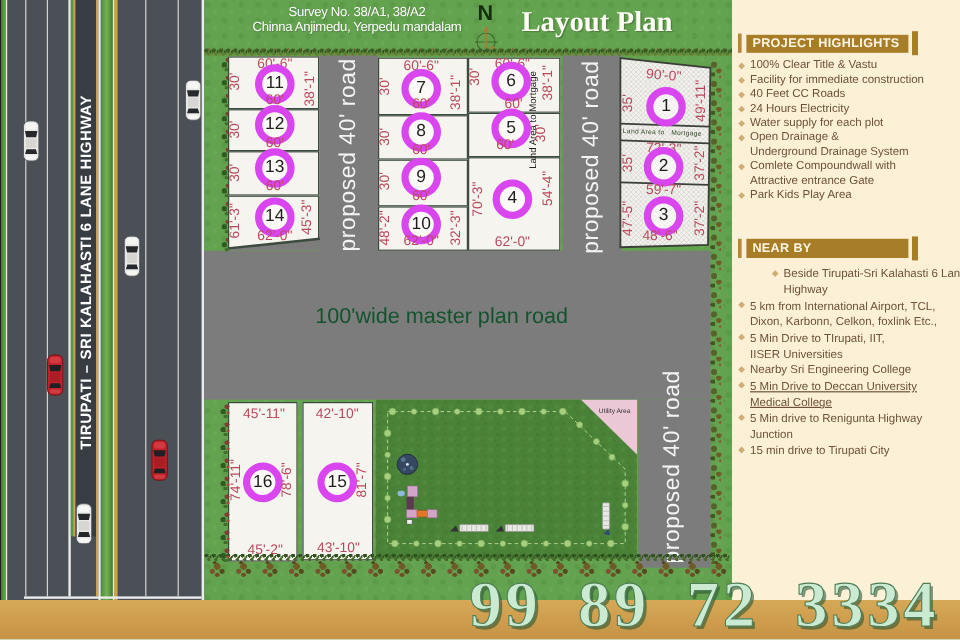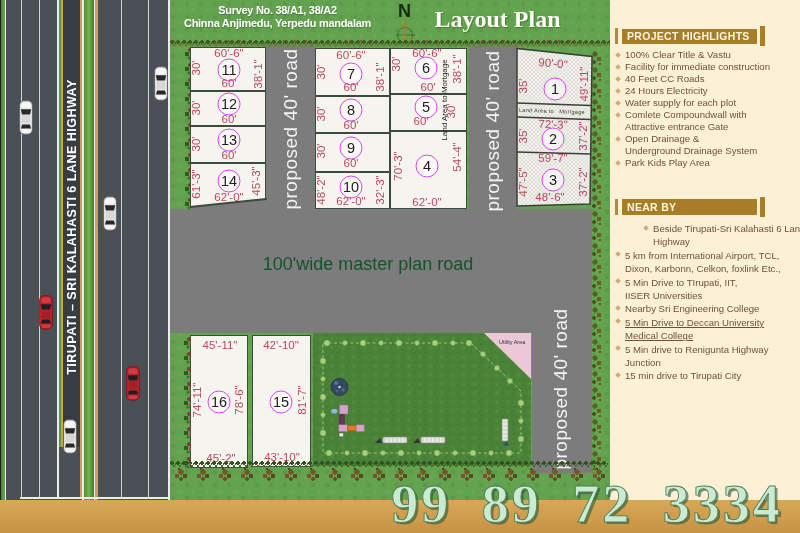--- a/index.html
+++ b/index.html
@@ -1,20 +1,20 @@
 <!DOCTYPE html>
 <html><head>
 <meta charset="utf-8">
 <style>
 html,body{margin:0;padding:0;}
 #page{position:relative;width:800px;height:533px;overflow:hidden;background:#fcf1d7;font-family:"Liberation Sans",sans-serif;}
 .abs{position:absolute;}
 .dim{position:absolute;color:#b8495c;font-size:11.5px;white-space:nowrap;transform:translate(-50%,-50%);line-height:1;}
 .dimv{position:absolute;color:#b8495c;font-size:11.5px;white-space:nowrap;transform:translate(-50%,-50%) rotate(-90deg);line-height:1;}
-.circ{position:absolute;width:21px;height:21px;border:1px solid #d946ef;border-radius:50%;background:rgba(255,255,255,.55);color:#1d1d1d;font-size:14.5px;text-align:center;line-height:20.5px;transform:translate(-50%,-50%);}
+.circ{position:absolute;width:21px;height:21px;border:6px solid #d946ef;border-radius:50%;background:rgba(255,255,255,.55);color:#1d1d1d;font-size:14.5px;text-align:center;line-height:20.5px;transform:translate(-50%,-50%);}
 .plot{position:absolute;background:#f6f4ee;border:1.5px solid #3d4a3e;box-sizing:border-box;}
 .roadtxt{position:absolute;color:#f3f3f3;white-space:nowrap;transform:translate(-50%,-50%) rotate(-90deg);letter-spacing:.5px;}
 .bul{position:absolute;color:#6f513a;font-size:9.6px;line-height:12px;white-space:nowrap;}
 .bul:before{content:"";position:absolute;left:-9px;top:3.5px;width:4px;height:4px;background:#d0ad72;transform:rotate(45deg);}
 .nb{line-height:13.4px;}
 </style>
 </head>
 <body>
 <div id="page">
 
@@ -105,21 +105,21 @@
 <rect x="0.6" y="0.8" width="12.8" height="33.4" rx="4.6" fill="#e9e9e7" stroke="#55595f" stroke-width="0.8"></rect>
 <rect x="2.4" y="2.6" width="9.2" height="5.2" rx="2" fill="#f6f6f4"></rect>
 <path d="M1.8 9.2 h10.4 l-1.1 5.2 h-8.2 Z" fill="#26282b"></path>
 <rect x="2.6" y="15.2" width="8.8" height="8" fill="#d8d6d2"></rect>
 <path d="M3.1 24.4 h7.8 l1.2 4 h-10.2 Z" fill="#26282b"></path>
 <rect x="2.6" y="29.6" width="8.8" height="3.4" rx="1.4" fill="#f6f6f4"></rect>
 </svg>
 
 <div class="abs" style="left:170px;top:0;width:440px;height:500px;background:#63a24e;background-image:radial-gradient(circle 2.5px at 3px 4px,#5d9a48 97%,transparent),radial-gradient(circle 2px at 9px 10px,#68a853 97%,transparent);background-size:14px 13px,14px 13px;"></div>
 
-<div class="abs" style="left:170px;top:4px;width:215px;color:#fff;font-size:11px;letter-spacing:-0.3px;font-weight:bold;text-align:center;line-height:13px;white-space:nowrap;text-shadow:0.5px 0.5px 1px rgba(0,0,0,.25);">Survey No. 38/A1, 38/A2<br>Chinna Anjimedu, Yerpedu mandalam</div>
+<div class="abs" style="left:170px;top:4px;width:215px;color:#fff;font-size:11px;letter-spacing:-0.3px;font-weight:normal;text-align:center;line-height:13px;white-space:nowrap;text-shadow:0.5px 0.5px 1px rgba(0,0,0,.25);padding-left:20px;">Survey No. 38/A1, 38/A2<br>Chinna Anjimedu, Yerpedu mandalam</div>
 
 <div class="abs" style="left:398px;top:1px;color:#142e0e;font-size:18px;font-weight:bold;">N</div>
 
 <svg class="abs" style="left:395px;top:21px;" width="22" height="24" viewBox="0 0 22 24">
 <circle cx="10" cy="14" r="7.5" fill="none" stroke="rgba(30,50,25,.5)" stroke-width="0.9"></circle>
 <line x1="1" y1="14" x2="20" y2="14" stroke="rgba(30,50,25,.5)" stroke-width="0.9"></line>
 <line x1="10" y1="4" x2="10" y2="19" stroke="#a28136" stroke-width="2.2" stroke-dasharray="2.4 0.8"></line>
 <path d="M10 0 L12.6 5.5 L7.4 5.5 Z" fill="#a28136"></path>
 <rect x="13.5" y="17.5" width="3.5" height="4" fill="#a28136" opacity="0.85"></rect>
 </svg>
@@ -434,23 +434,23 @@
 
 <div class="bul" style="position:relative;">Facility for immediate construction</div>
 
 
 <div class="bul" style="position:relative;">40 Feet CC Roads</div>
 
 <div class="bul" style="position:relative;">24 Hours Electricity</div>
 
 <div class="bul" style="position:relative;">Water supply for each plot</div>
 
+<div class="bul" style="position:relative;">Open Drainage &amp;<br>Underground Drainage System</div>
+
 <div class="bul" style="position:relative;">Comlete Compoundwall with<br>Attractive entrance Gate</div>
-
-<div class="bul" style="position:relative;">Open Drainage &amp;<br>Underground Drainage System</div>
 
 <div class="bul" style="position:relative;">Park Kids Play Area</div>
 </div>
 
 <div class="abs" style="left:614.5px;top:199px;width:3.5px;height:16px;background:#b68937;"></div>
 
 <div class="abs" style="left:622px;top:199px;width:135px;height:16px;background:#a87d28;color:#fdf6e3;font-size:10.5px;font-weight:bold;line-height:16px;padding-left:5px;box-sizing:border-box;letter-spacing:.3px;">NEAR BY</div>
 
 <div class="abs" style="left:759.5px;top:197px;width:5px;height:20px;background:#a87d28;"></div>
 

